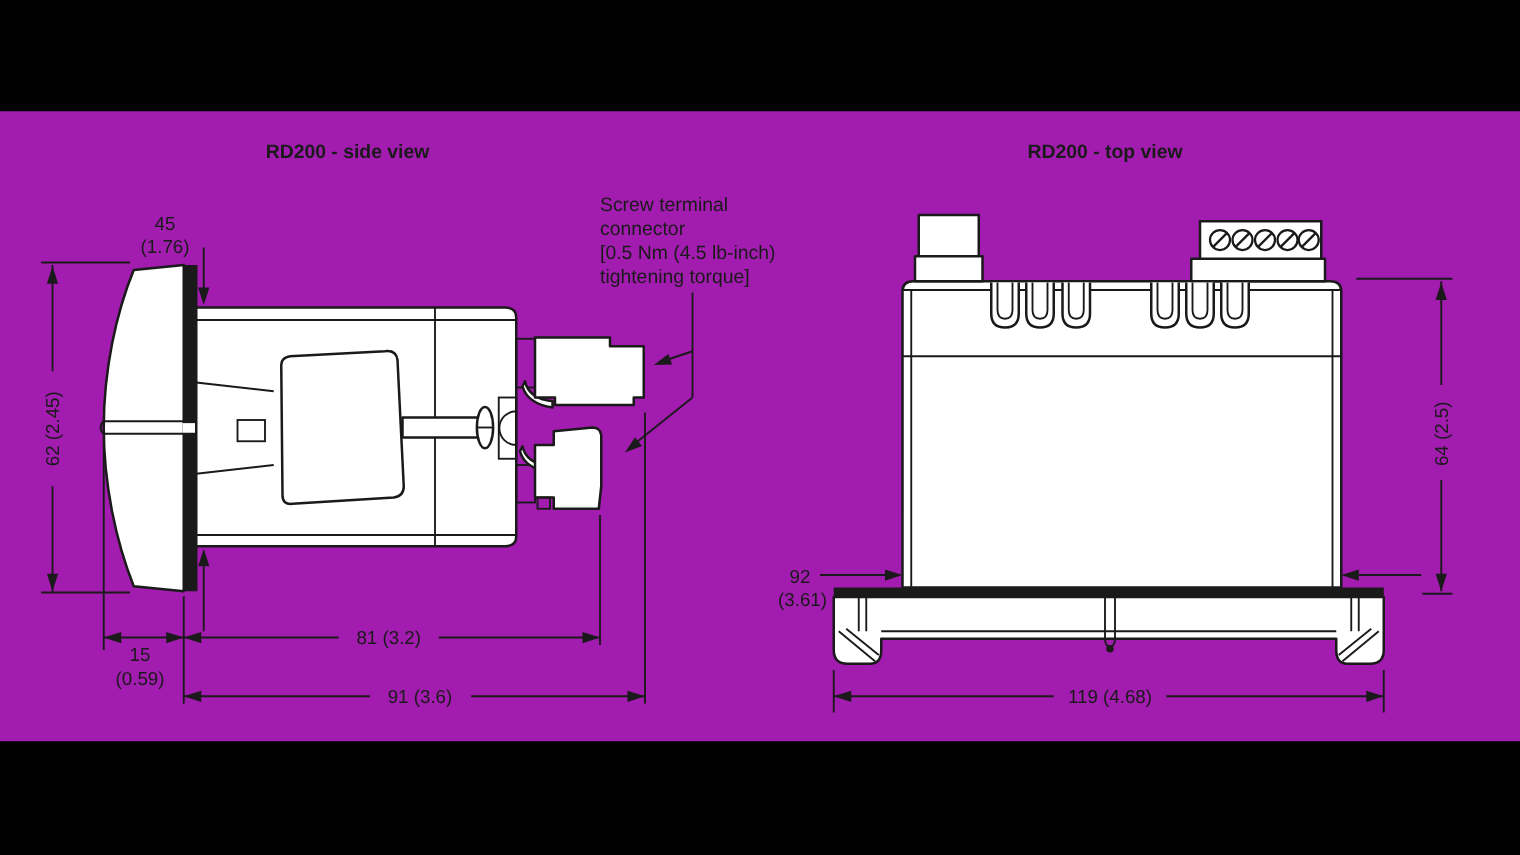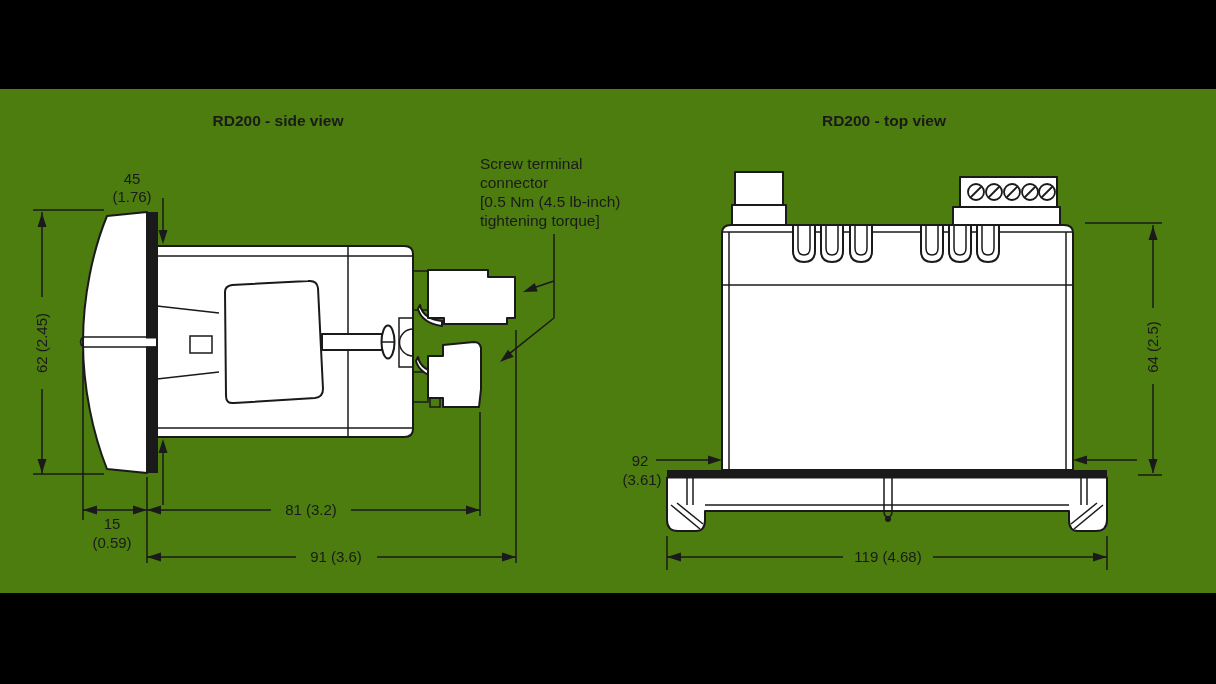--- a/index.html
+++ b/index.html
@@ -1,19 +1,19 @@
 <!DOCTYPE html>
 <html><head>
 <meta charset="utf-8">
 <style>
   html,body{margin:0;padding:0;}
   body{width:1216px;height:684px;background:#000;position:relative;overflow:hidden;
        font-family:"Liberation Sans",sans-serif;}
   .stage{position:absolute;left:0;top:0;width:1216px;height:684px;background:#000;}
-  .canvas{position:absolute;left:0;top:89px;width:1216px;height:504px;background:#4d7c0f;}
+  .canvas{position:absolute;left:0;top:89px;width:1216px;height:504px;background:#a21caf;}
   svg{display:block;}
   svg text{font-family:"Liberation Sans",sans-serif;font-size:15px;fill:#1a1a1a;}
   svg .title{font-weight:700;font-size:15.5px;}
   svg .lbl{font-size:15.5px;}
   .o{fill:#ffffff;stroke:#1a1a1a;stroke-width:2;stroke-linejoin:round;}
   .t{fill:none;stroke:#1a1a1a;stroke-width:1.5;}
   .a{fill:#1a1a1a;stroke:none;}
   .blk{fill:#1a1a1a;stroke:none;}
   .wh{fill:#ffffff;stroke:none;}
 </style>

